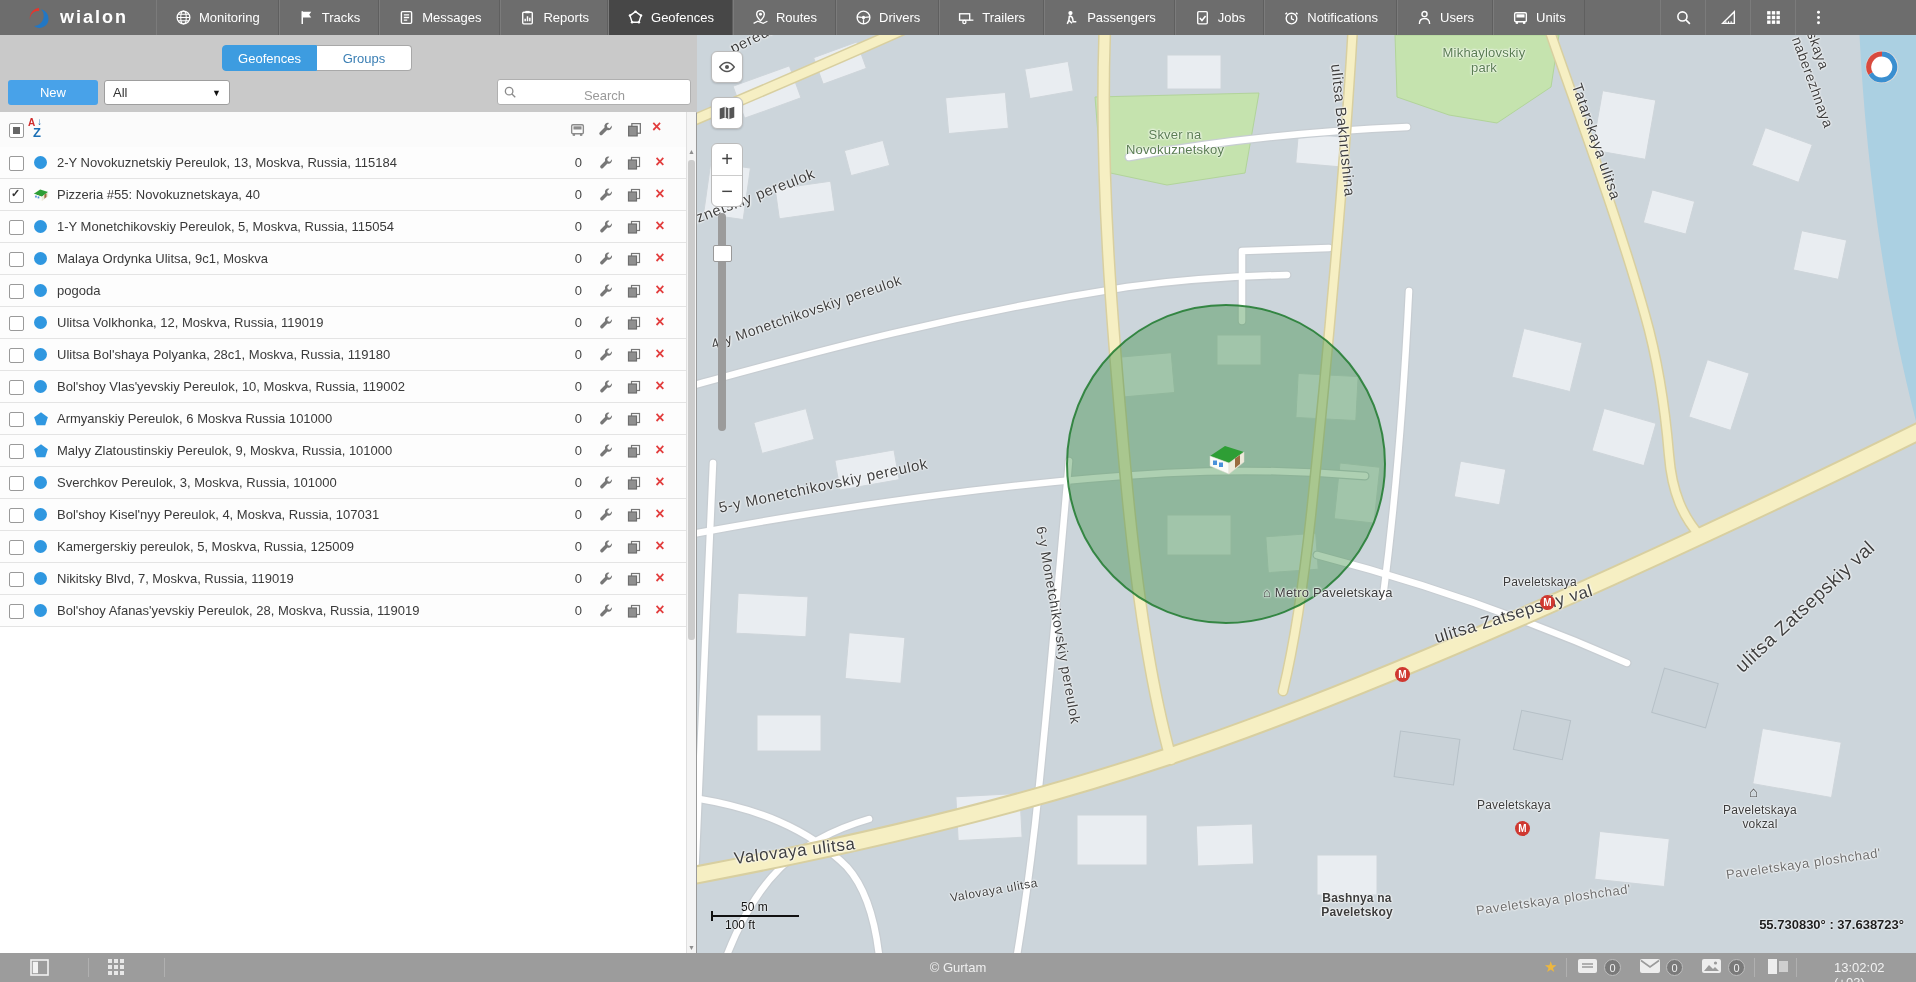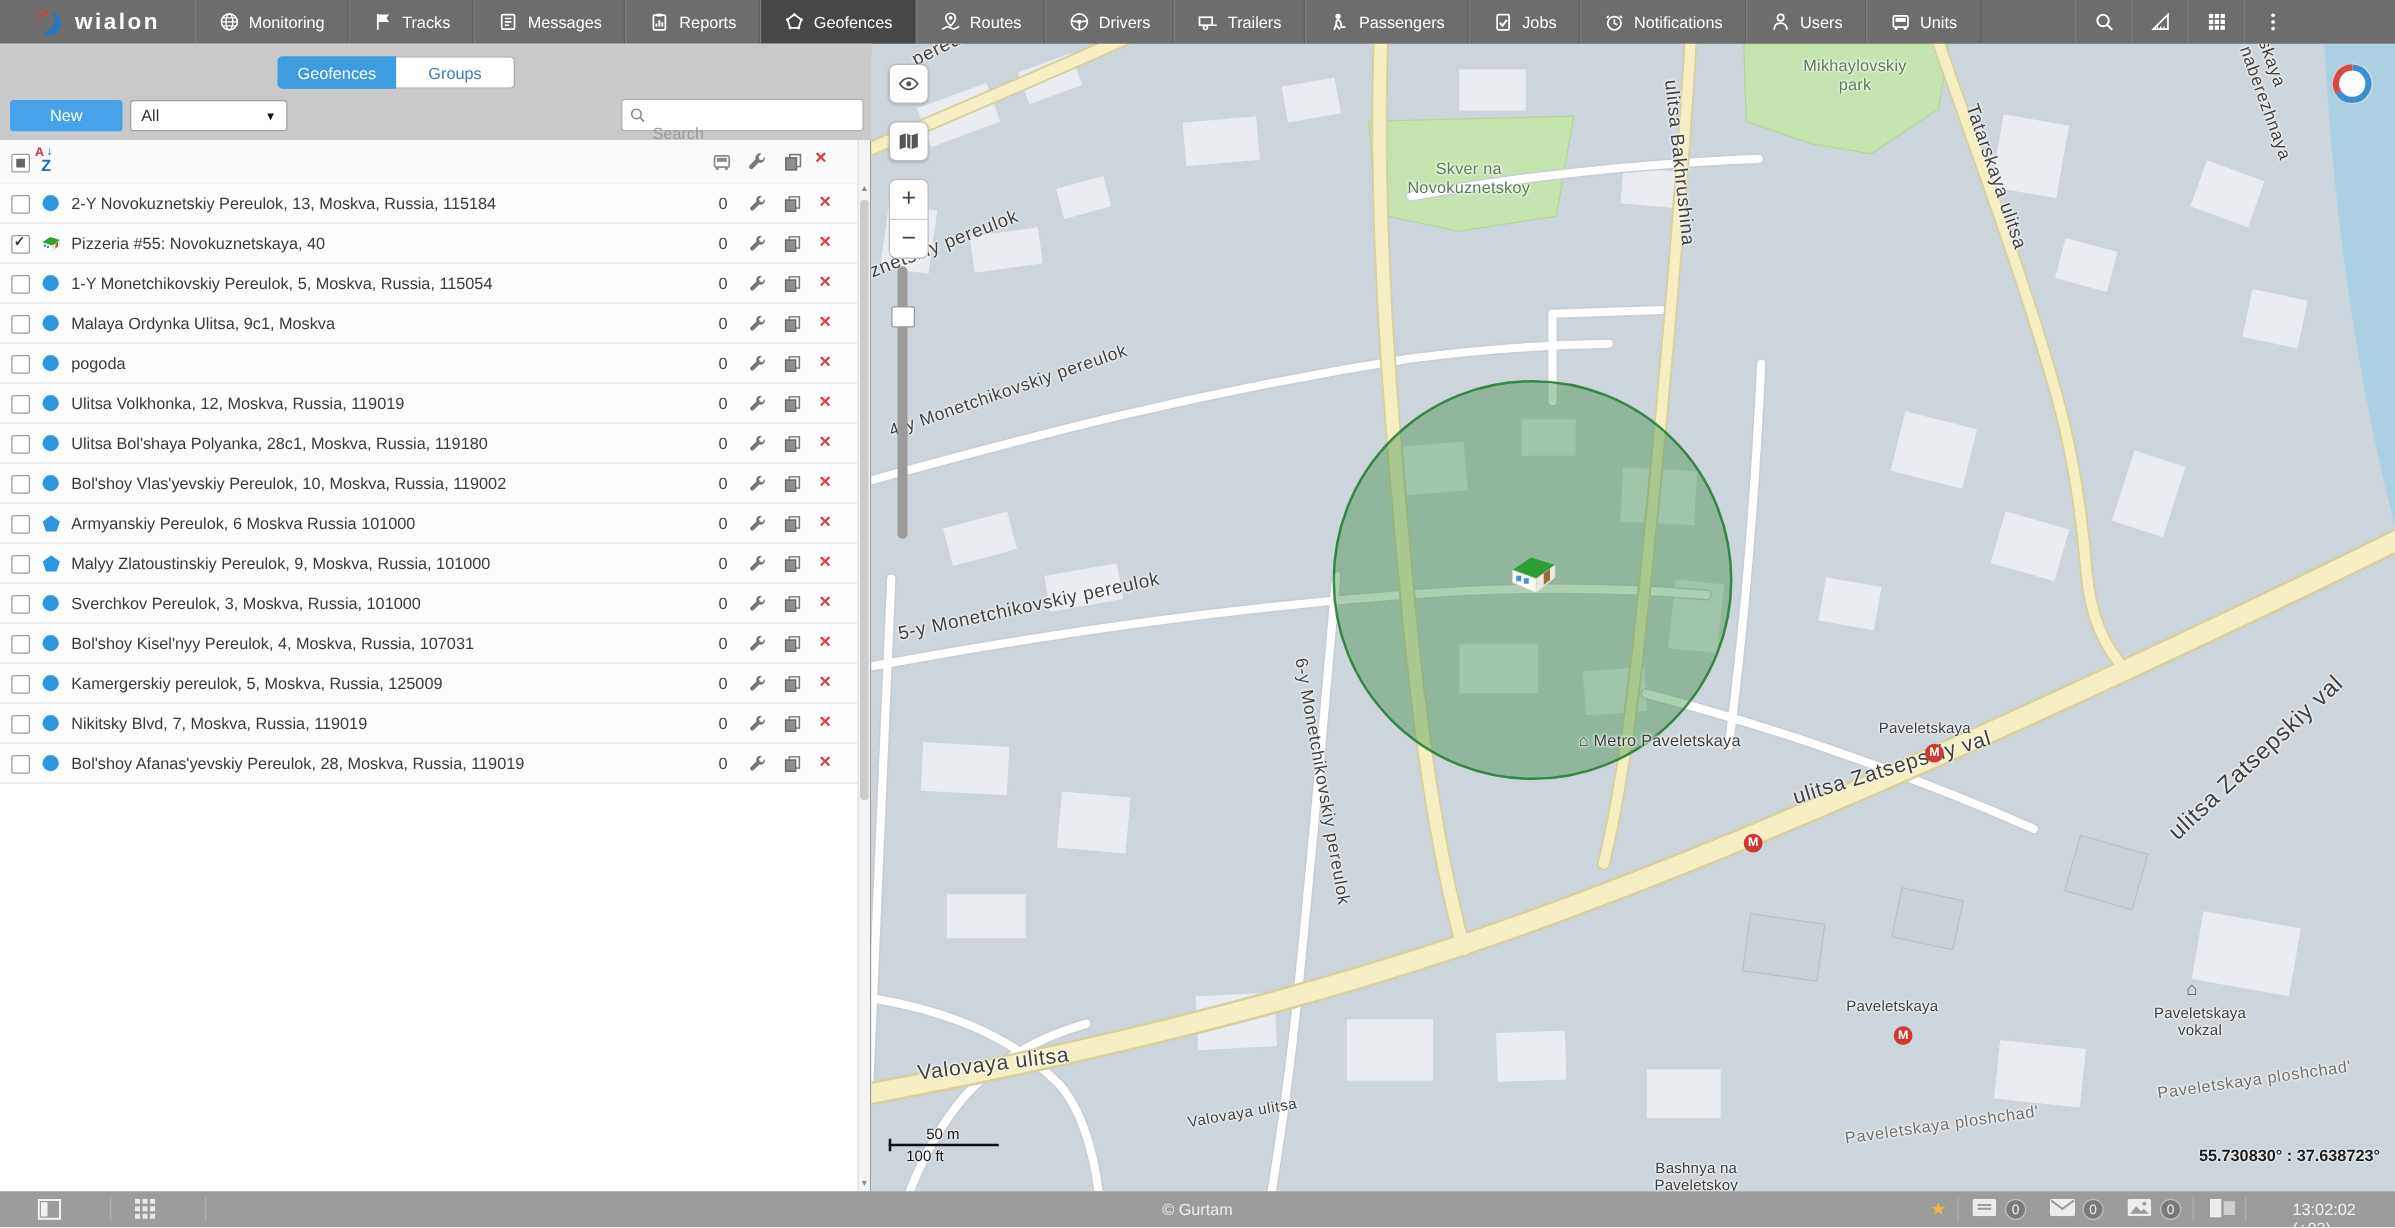--- a/index.html
+++ b/index.html
@@ -25,21 +25,21 @@
   .ptab{width:95px;height:26px;line-height:26px;text-align:center;font-size:13px;cursor:pointer;background:#fff;color:#3b7fb4;border:1px solid #a8a8a8;box-sizing:border-box;}
   .ptab:first-child{border-radius:4px 0 0 4px;}
   .ptab:last-child{border-radius:0 4px 4px 0;border-left:none;}
   .ptab.active{background:#3d9ce0;border-color:#3d9ce0;color:#fff;}
   #btn-new{position:absolute;left:8px;top:45px;width:90px;height:25px;background:#48a2e9;color:#fff;border:none;border-radius:3px;font-size:13px;cursor:pointer;font-family:inherit;}
   #dd-all{position:absolute;left:104px;top:45px;width:126px;height:25px;background:#fff;border:1px solid #9e9e9e;border-radius:3px;box-sizing:border-box;display:flex;align-items:center;padding:0 8px;cursor:pointer;}
   #dd-all .ddlabel{flex:1;color:#333;}
   #dd-all .caret{font-size:9px;color:#111;}
   .searchbox{position:absolute;left:497px;top:44px;width:194px;height:26px;background:#fff;border:1px solid #b0b0b0;border-radius:3px;box-sizing:border-box;}
   .searchbox svg{position:absolute;left:5px;top:5px;width:14px;height:14px;color:#8a8a8a;}
-  .searchbox input{position:absolute;left:22px;top:14px;width:165px;height:22px;border:none;outline:none;font-size:13px;font-family:inherit;color:#444;background:transparent;}
+  .searchbox input{position:absolute;left:22px;top:3px;width:165px;height:22px;border:none;outline:none;font-size:13px;font-family:inherit;color:#444;background:transparent;text-align:center;}
   .searchbox input::placeholder{color:#9a9a9a;}
   
   #list-header{position:absolute;left:0;top:77px;width:687px;height:35px;background:#fbfbfb;border-bottom:1px solid #d5d5d5;}
   .cbox{position:absolute;width:13px;height:13px;background:#fff;border:1px solid #9a9a9a;border-radius:2px;cursor:pointer;}
   .cbox.part::after{content:"";position:absolute;left:3px;top:3px;width:7px;height:7px;background:#666;}
   .cbox.checked::after{content:"✓";position:absolute;left:1px;top:-2px;font-size:11px;color:#333;font-weight:bold;}
   #hdr-cb{left:9px;top:11px;}
   #az{position:absolute;left:28px;top:5px;width:22px;height:26px;cursor:pointer;}
   #az .a{position:absolute;left:0;top:0;color:#cf2b2b;font-size:10px;font-weight:bold;}
   #az .ar{position:absolute;left:9px;top:-1px;color:#1a6fb5;font-size:10px;}
@@ -713,21 +713,21 @@
         <div class="mlabel" style="left: 252px; top: 856px; font-size: 12px; transform: rotate(-10deg);">Valovaya ulitsa</div>
         <div class="mlabel park" style="left: 398px; top: 92px; font-size: 13px; width: 160px;">Skver na
 Novokuznetskoy</div>
         <div class="mlabel park" style="left: 712px; top: 10px; font-size: 13px; width: 150px;">Mikhaylovskiy
 park</div>
         <div class="mlabel poi" style="left: 566px; top: 550px; font-size: 13px;">⌂ Metro Paveletskaya</div>
         <div class="mlabel poi" style="left: 806px; top: 540px; font-size: 12px;">Paveletskaya</div>
         <div class="mlabel poi" style="left: 780px; top: 763px; font-size: 12px;">Paveletskaya</div>
         <div class="mlabel poi" style="left: 1008px; top: 768px; font-size: 12px; width: 110px;">Paveletskaya
 vokzal</div>
-        <div class="mlabel poi" style="left: 600px; top: 892px; font-size: 12px; width: 120px;">Bashnya na
+        <div class="mlabel poi" style="left: 600px; top: 856px; font-size: 12px; width: 120px; font-weight: bold;">Bashnya na
 Paveletskoy</div>
         <div class="mlabel area" style="left: 778px; top: 868px; font-size: 13px; transform: rotate(-8deg);">Paveletskaya ploshchad'</div>
         <div class="mlabel area" style="left: 1028px; top: 832px; font-size: 13px; transform: rotate(-8deg);">Paveletskaya ploshchad'</div>
         <div class="metro" style="left: 843px; top: 560px;">M</div>
         <div class="metro" style="left: 698px; top: 632px;">M</div>
         <div class="metro" style="left: 818px; top: 786px;">M</div>
         <div class="housemk" style="left: 1052px; top: 748px;">⌂</div>
       </div>
 
     <svg id="geo-house" viewBox="0 0 38 32">

